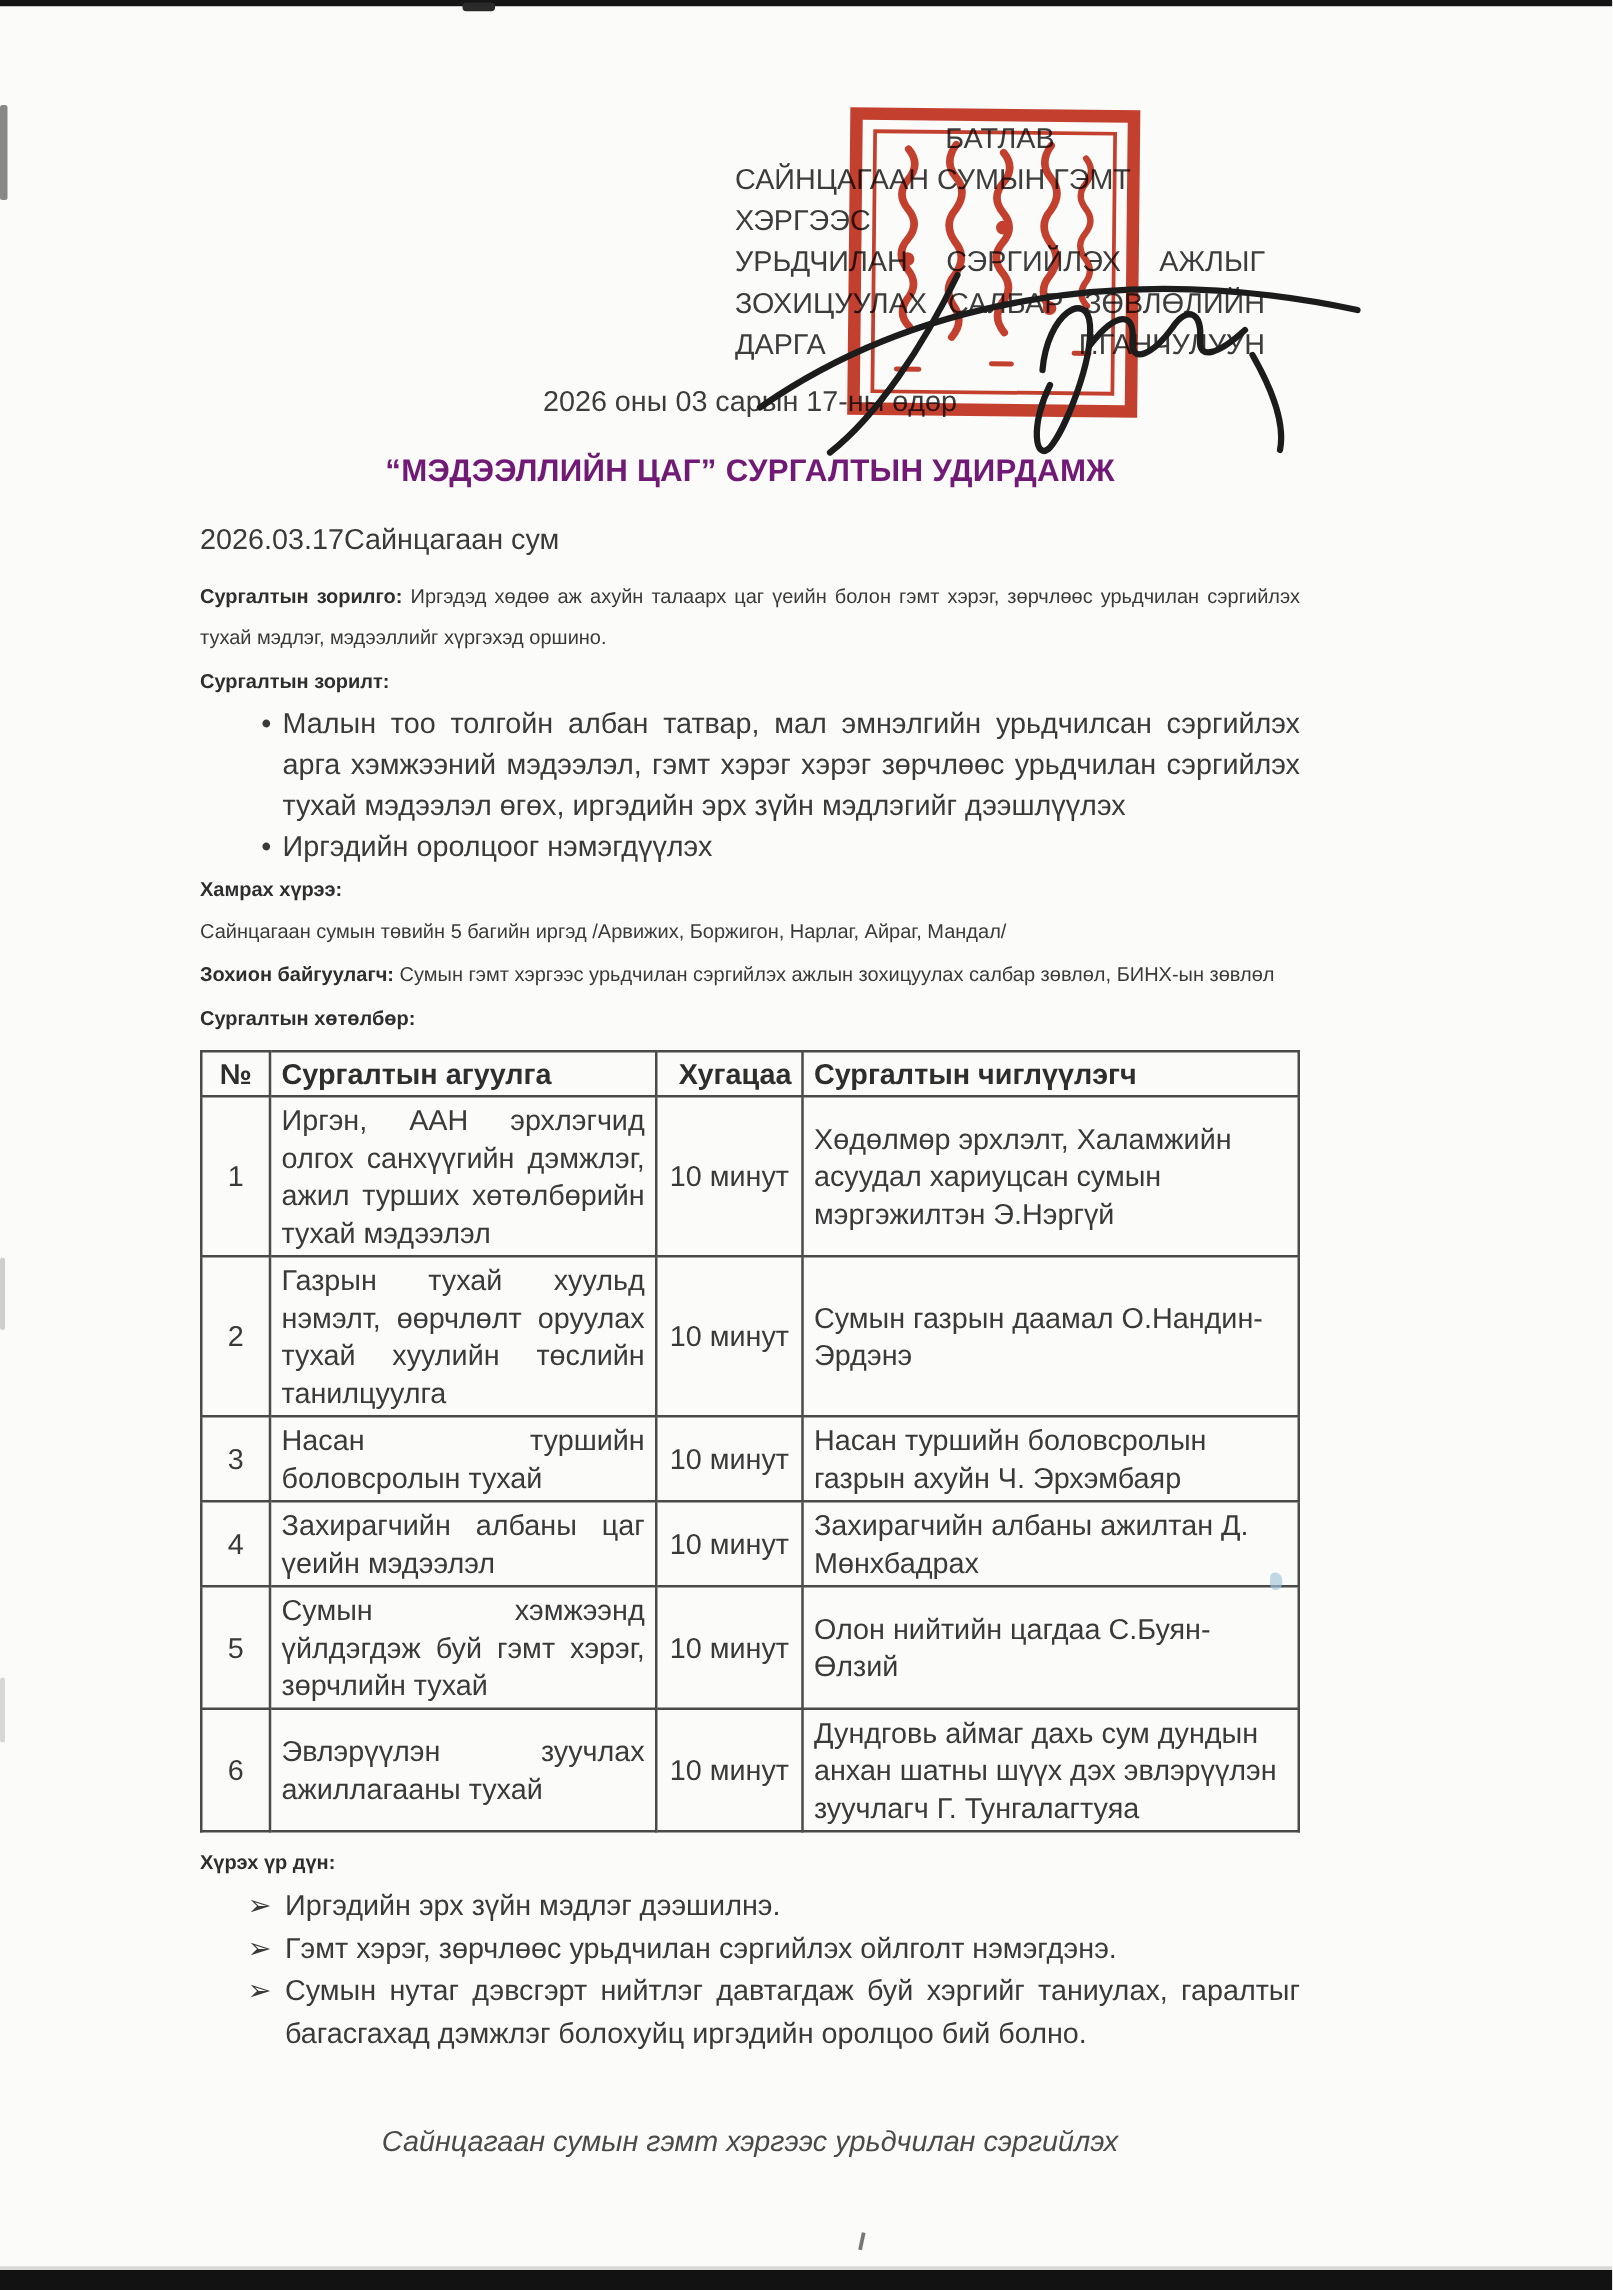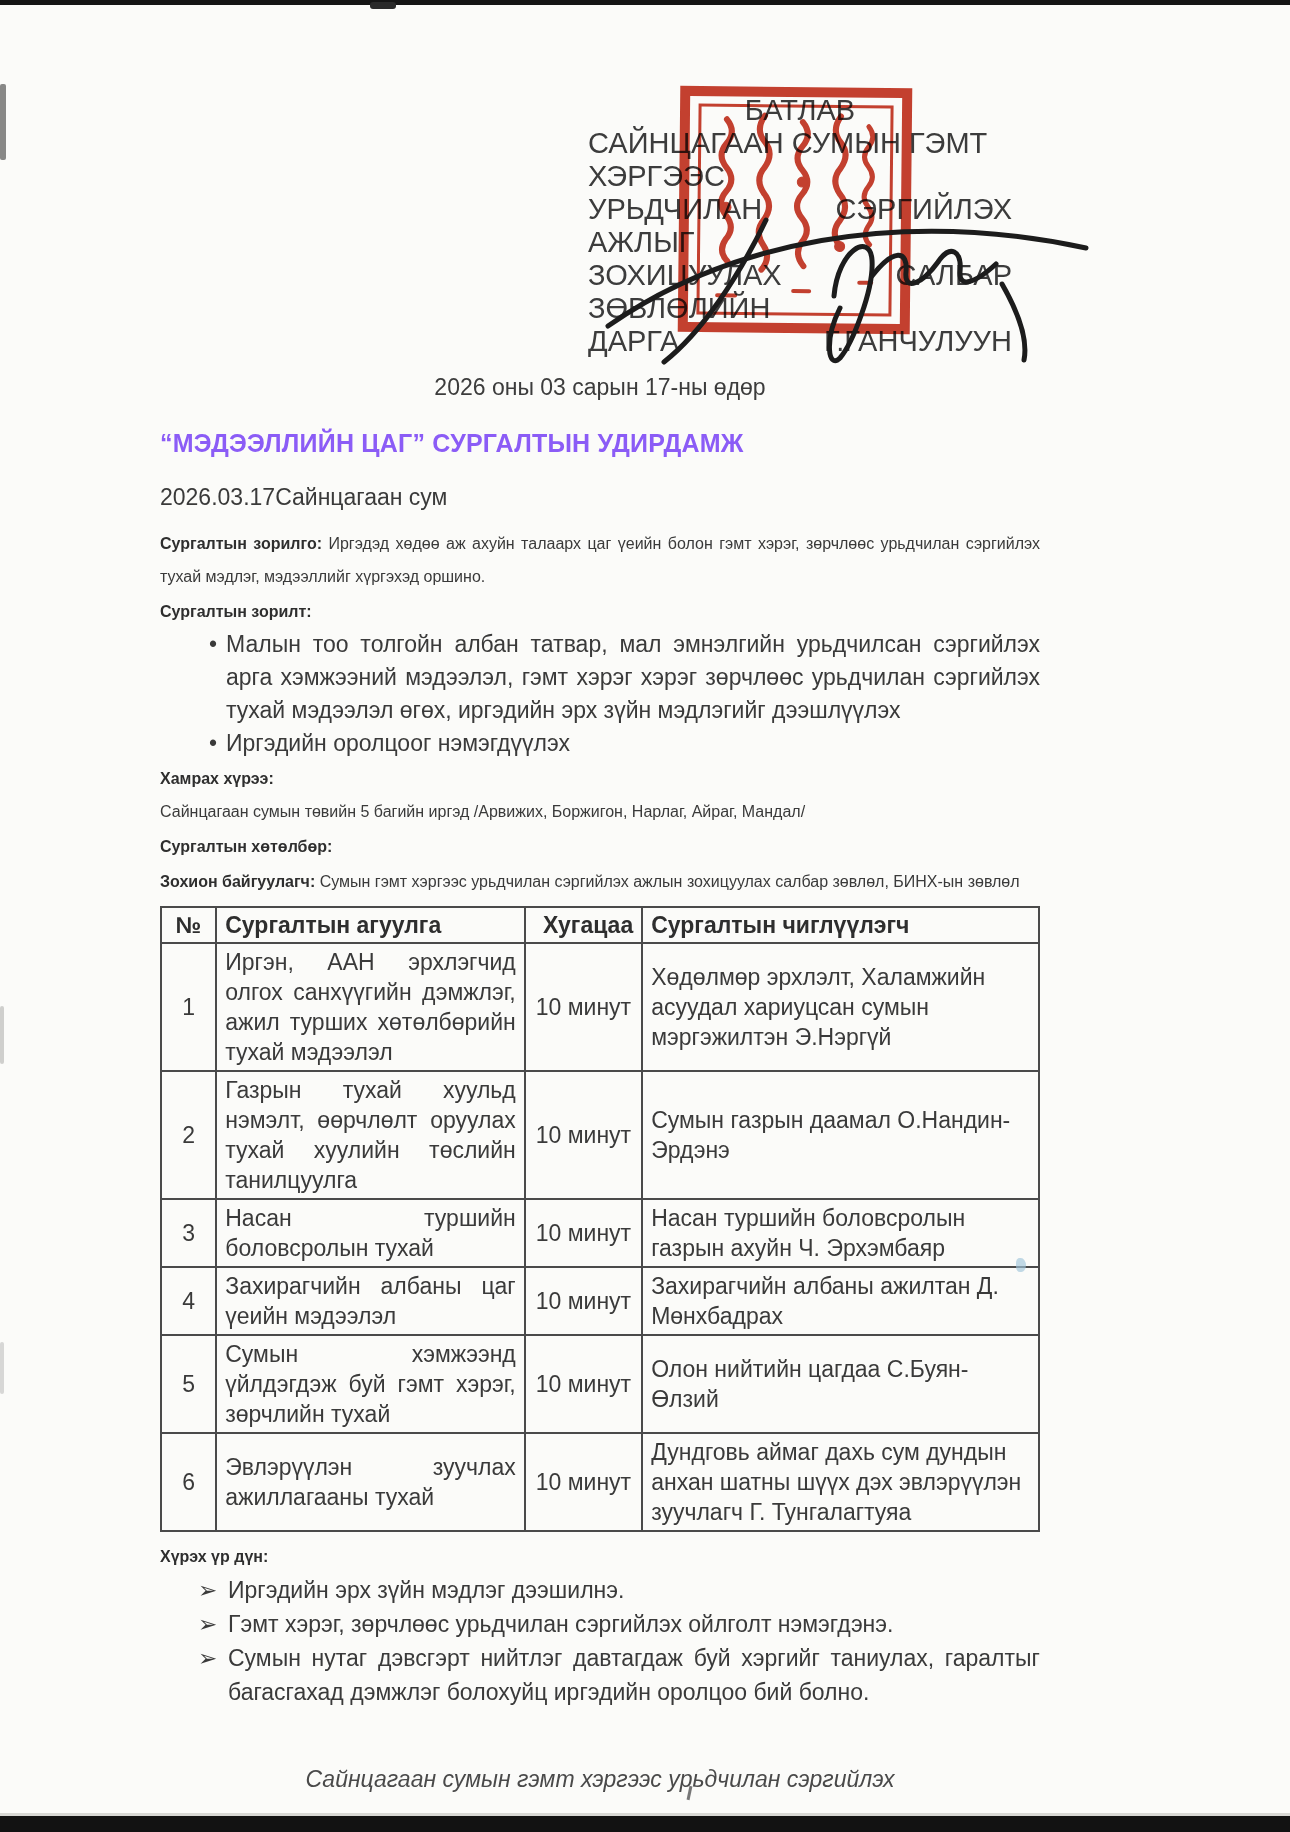--- a/index.html
+++ b/index.html
@@ -16,31 +16,31 @@
   .smudge{position:absolute;left:0;background:#4a4a4a;opacity:.65;border-radius:2px;}
   .smudge.s1{top:84px;width:6px;height:76px;}
   .smudge.s2{top:1006px;width:4px;height:58px;opacity:.25;}
   .smudge.s3{top:1342px;width:4px;height:52px;opacity:.2;}
   .tick-mark{position:absolute;left:688px;top:1786px;width:3px;height:14px;background:#555;transform:rotate(12deg);opacity:.8;}
   .ink-dot{position:absolute;left:1016px;top:1258px;width:10px;height:14px;background:#9fc4da;opacity:.65;border-radius:40% 60% 55% 45%;}
 
   .content{margin:0 250px 0 160px;}
 
   
-  .approval{width:424px;margin:94px 28px 0 auto;font-size:29px;line-height:33px;color:#3c3c3c;position:relative;z-index:2;}
+  .approval{width:424px;margin:94px 28px 0 auto;font-size:23px;line-height:33px;color:#3c3c3c;position:relative;z-index:2;}
   .approval .batlav{text-align:center;}
   .approval .just{text-align:justify;text-align-last:justify;}
   .approval .chair{display:flex;justify-content:space-between;}
   .approval-date{margin-top:16px;text-align:center;font-size:23px;color:#3c3c3c;position:relative;z-index:2;}
 
   
   .stamp{position:absolute;left:678px;top:86px;width:234px;height:248px;z-index:3;mix-blend-mode:multiply;opacity:.92;transform:rotate(.6deg);}
   .signature{position:absolute;left:598px;top:192px;width:510px;height:176px;z-index:4;}
 
-  .title{margin-top:28px;font-size:25px;font-weight:bold;color:#8b5cf6;letter-spacing:.2px;}
+  .title{margin-top:28px;text-align:center;font-size:25px;font-weight:bold;color:#701a75;letter-spacing:.2px;}
 
   .date-row{display:flex;margin-top:26px;font-size:23px;}
 
   .para{margin:0;font-size:16px;line-height:33px;text-align:justify;}
   .para b{color:#2e2e2e;}
   .mt{margin-top:2px;}
   .bullet-row{display:flex;font-size:23px;line-height:33px;}
   .bullet-row .marker{width:26px;min-width:26px;text-align:center;margin-left:40px;}
   .bullet-row .btext{flex:1;text-align:justify;}
 
@@ -131,23 +131,23 @@
     </div>
     <div class="bullet-row">
       <span class="marker">•</span>
       <span class="btext">Иргэдийн оролцоог нэмэгдүүлэх</span>
     </div>
 
     <p class="para mt"><b>Хамрах хүрээ:</b></p>
     <p class="para"> Сайнцагаан сумын төвийн 5 багийн иргэд /Арвижих, Боржигон, Нарлаг, Айраг, Мандал/</p>
 
 
+    <p class="para mt"><b>Зохион байгуулагч:</b><span> Сумын гэмт хэргээс урьдчилан сэргийлэх ажлын зохицуулах салбар зөвлөл, БИНХ-ын зөвлөл</span></p>
+
     <p class="para mt"><b>Сургалтын хөтөлбөр:</b></p>
-
-    <p class="para mt"><b>Зохион байгуулагч:</b><span> Сумын гэмт хэргээс урьдчилан сэргийлэх ажлын зохицуулах салбар зөвлөл, БИНХ-ын зөвлөл</span></p>
 
     <table class="program">
       <thead>
         <tr>
           <th class="c-num" style="text-align:center">№</th>
           <th class="c-topic" style="text-align:left">Сургалтын агуулга</th>
           <th class="c-time" style="text-align:right">Хугацаа</th>
           <th class="c-lead">Сургалтын чиглүүлэгч</th>
         </tr>
       </thead>

